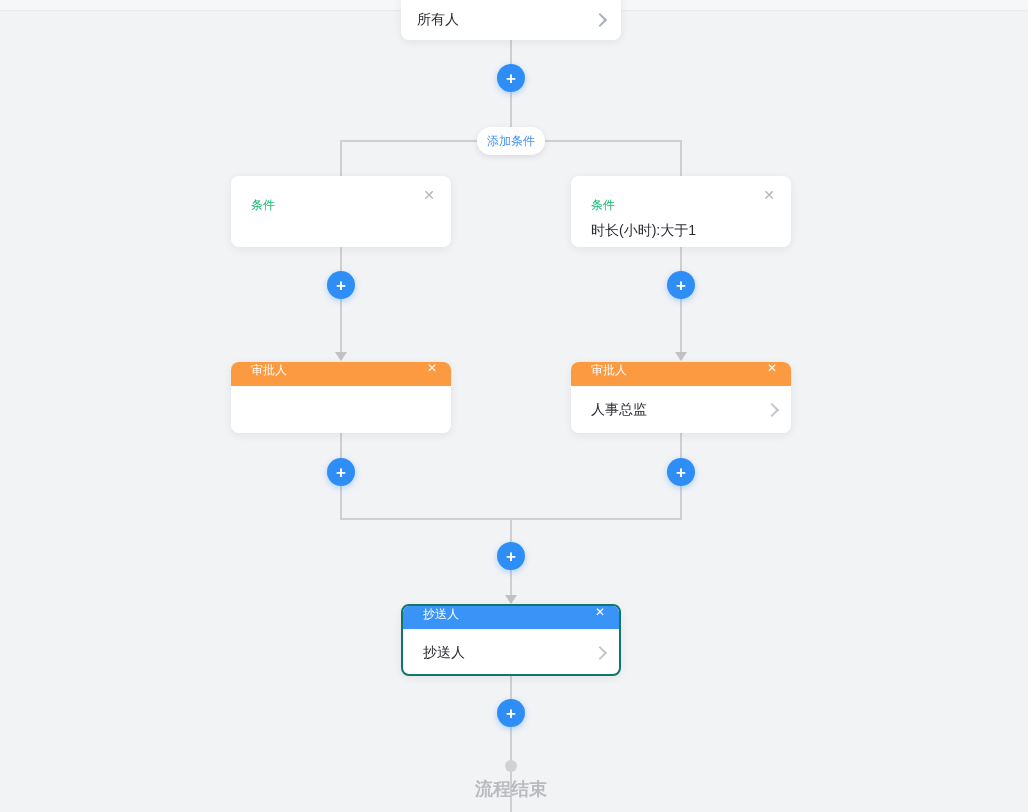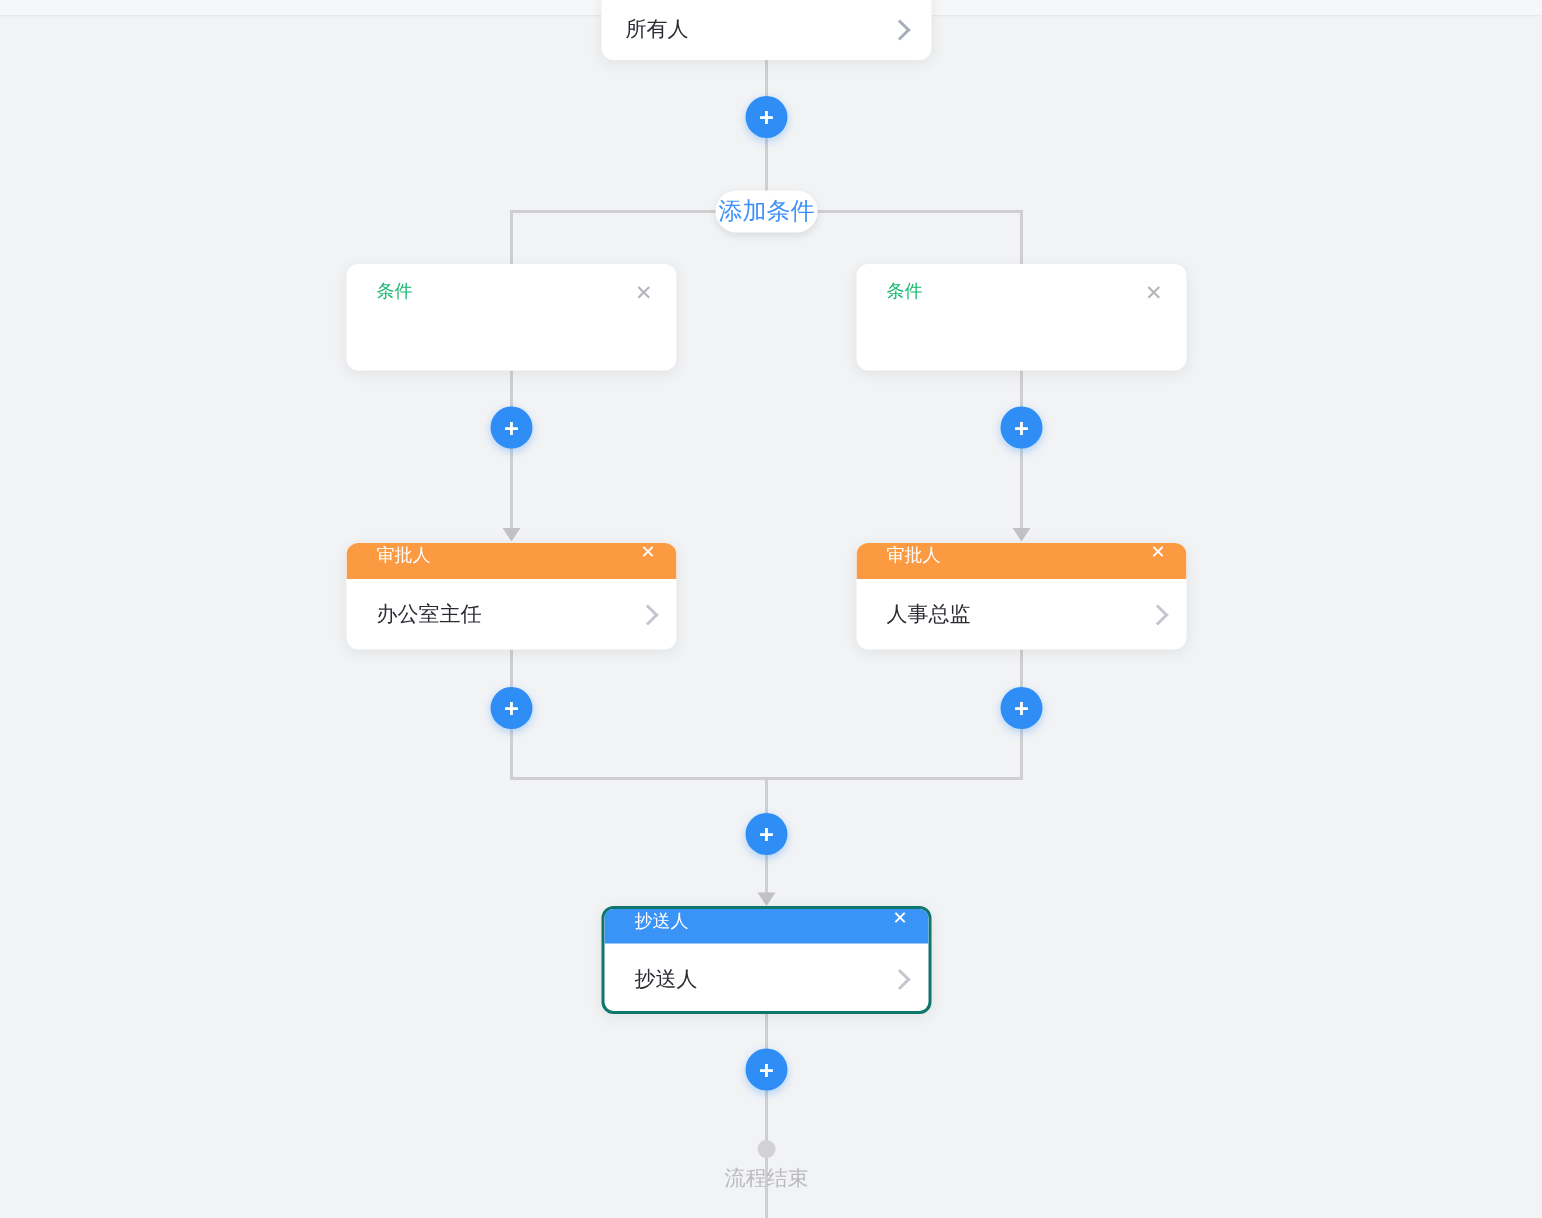--- a/index.html
+++ b/index.html
@@ -23,51 +23,51 @@
     width:28px;height:28px;border-radius:50%;background:#2f8ef5;color:#fff;
     display:flex;align-items:center;justify-content:center;
     font-size:17px;font-weight:bold;line-height:1;cursor:pointer;z-index:3;
     box-shadow:0 2px 6px rgba(47,142,245,.35);
     user-select:none;
   }
 
   
   .add-cond-pill{
     left:477px;top:127px;width:68px;height:28px;border-radius:14px;background:#fff;
-    color:#4190f7;font-size:16px;display:flex;align-items:center;justify-content:center;
+    color:#4190f7;font-size:12px;display:flex;align-items:center;justify-content:center;
     box-shadow:0 2px 6px rgba(0,0,0,.10);cursor:pointer;z-index:3;user-select:none;
   }
 
   
   .card{width:220px;background:#fff;border-radius:8px;box-shadow:0 2px 10px rgba(0,0,0,.07);z-index:2;cursor:pointer;}
   .start-card{left:401px;top:-26px;height:66px;}
   .start-body{position:absolute;bottom:0;left:0;right:0;height:40px;display:flex;justify-content:space-between;align-items:center;padding:0 16px 0 16px;font-size:14px;color:#2b2b33;border-radius:16px;}
 
   .cond-card{height:71px;top:176px;}
   .cond-head{display:flex;justify-content:space-between;align-items:flex-start;padding:12px 16px 0 20px;}
-  .cond-title{color:#17b770;font-size:12px;line-height:1;}
+  .cond-title{color:#17b770;font-size:12px;line-height:1;margin-top:11px;}
   .close-x{color:#b4b4ba;font-size:14px;line-height:1;cursor:pointer;}
   .cond-text{padding:11px 16px 0 20px;font-size:14px;color:#2b2b33;}
 
   .node-card{height:71px;top:362px;overflow:hidden;padding:0;}
   .node-head{height:24px;display:flex;justify-content:space-between;align-items:flex-start;padding:0 14px 0 20px;color:#fff;font-size:12px;}
   .node-head .close-x{color:#fff;font-size:12px;}
   .head-orange{background:#fb9a40;}
   .head-blue{background:#3a93f7;}
   .node-body{height:47px;display:flex;justify-content:space-between;align-items:center;padding:0 14px 0 20px;font-size:14px;color:#2b2b33;}
 
   .cc-card{left:401px;top:604px;height:72px;border:2px solid #0f766e;box-sizing:border-box;overflow:hidden;}
   .cc-card .node-head{height:23px;}
 
   .chev{width:8px;height:8px;border-top:2px solid #c3c6cd;border-right:2px solid #c3c6cd;transform:rotate(45deg);flex:0 0 auto;}
   .chev-start{border-color:#a7adbb;}
 
   
   .end-dot{left:505px;top:760px;width:12px;height:12px;border-radius:50%;background:#d2d2d6;z-index:2;}
-  .end-label{left:401px;top:777px;width:220px;text-align:center;color:#babac0;font-size:14px;z-index:2;}
+  .end-label{left:401px;top:777px;width:220px;text-align:center;color:#babac0;font-size:18px;z-index:2;font-weight:bold;}
 </style>
 </head>
 <body>
 
 <div class="abs top-strip"></div>
 
 <div class="abs vline" style="left:510px;top:38px;height:104px;"></div>
 <div class="abs hline" style="left:340px;top:140px;width:342px;"></div>
 <div class="abs vline" style="left:340px;top:140px;height:36px;"></div>
 <div class="abs vline" style="left:680px;top:140px;height:36px;"></div>
@@ -102,37 +102,34 @@
     <span class="cond-title">条件</span>
     <span class="close-x">✕</span>
   </div>
 </div>
 
 <div class="abs card cond-card" style="left:571px;">
   <div class="cond-head">
     <span class="cond-title">条件</span>
     <span class="close-x">✕</span>
   </div>
+  <div class="cond-text">时长(小时):大于1</div>
 </div>
 
 <div class="abs plus-btn" style="left:327px;top:271px;">
     <span>+</span>
   </div>
 <div class="abs plus-btn" style="left:667px;top:271px;">
     <span>+</span>
   </div>
 
 <div class="abs card node-card" style="left:231px;">
   <div class="node-head head-orange">
     <span>审批人</span>
     <span class="close-x">✕</span>
-  </div>
-  <div class="node-body">
-    <span>办公室主任</span>
-    <span class="chev"></span>
   </div>
 </div>
 
 <div class="abs card node-card" style="left:571px;">
   <div class="node-head head-orange">
     <span>审批人</span>
     <span class="close-x">✕</span>
   </div>
   <div class="node-body">
     <span>人事总监</span>

